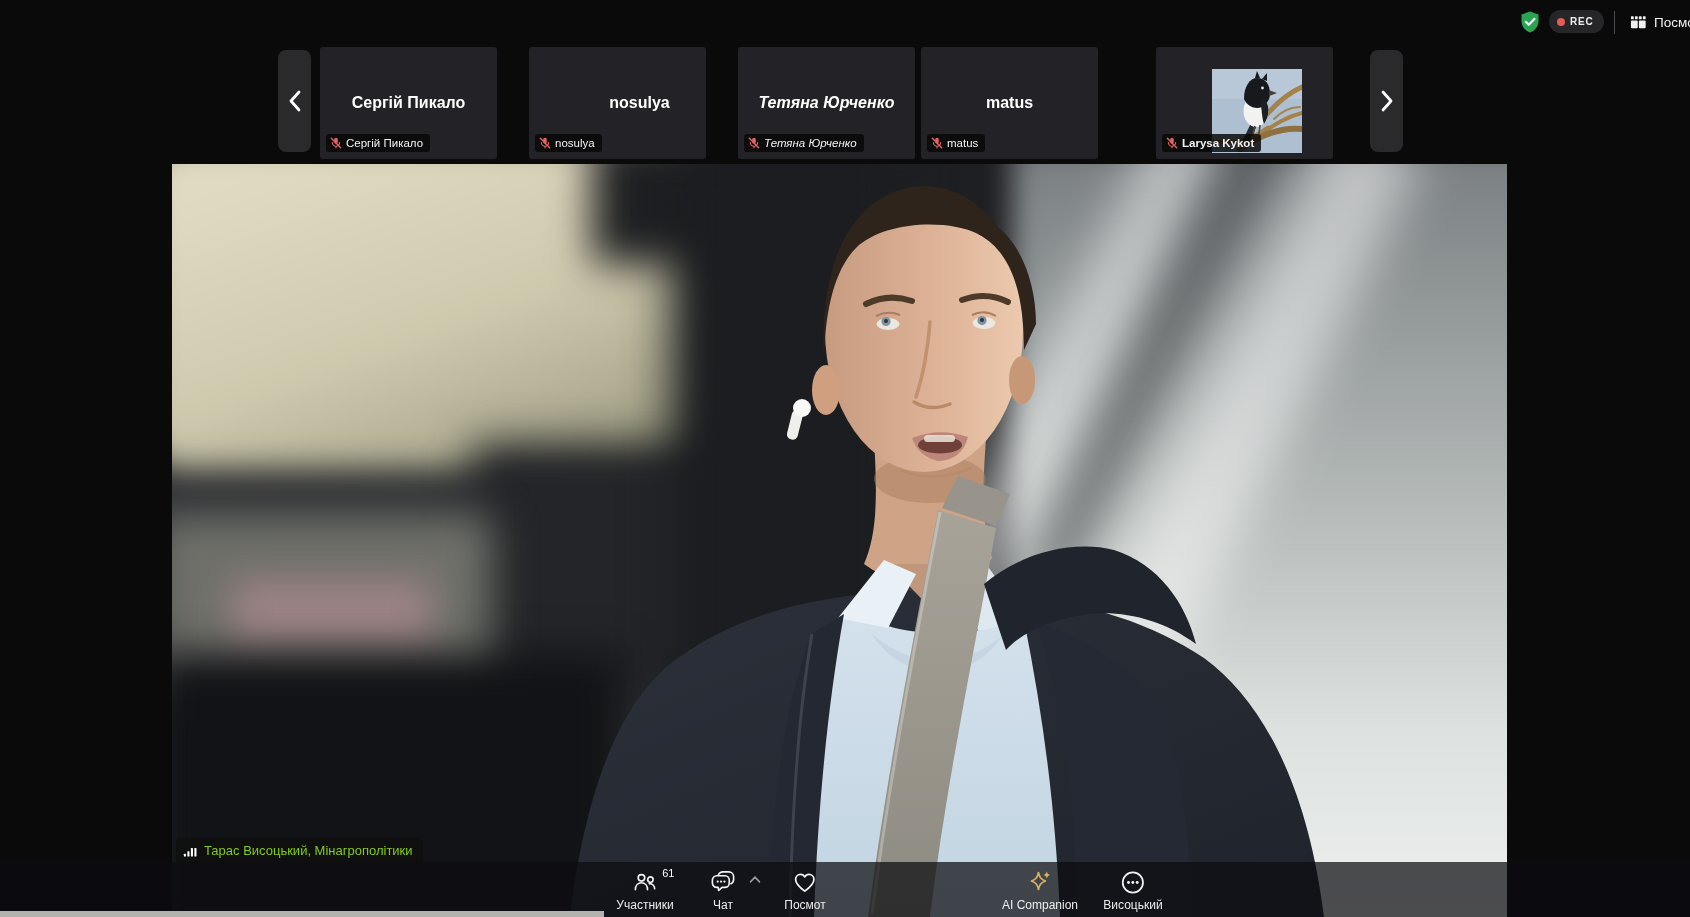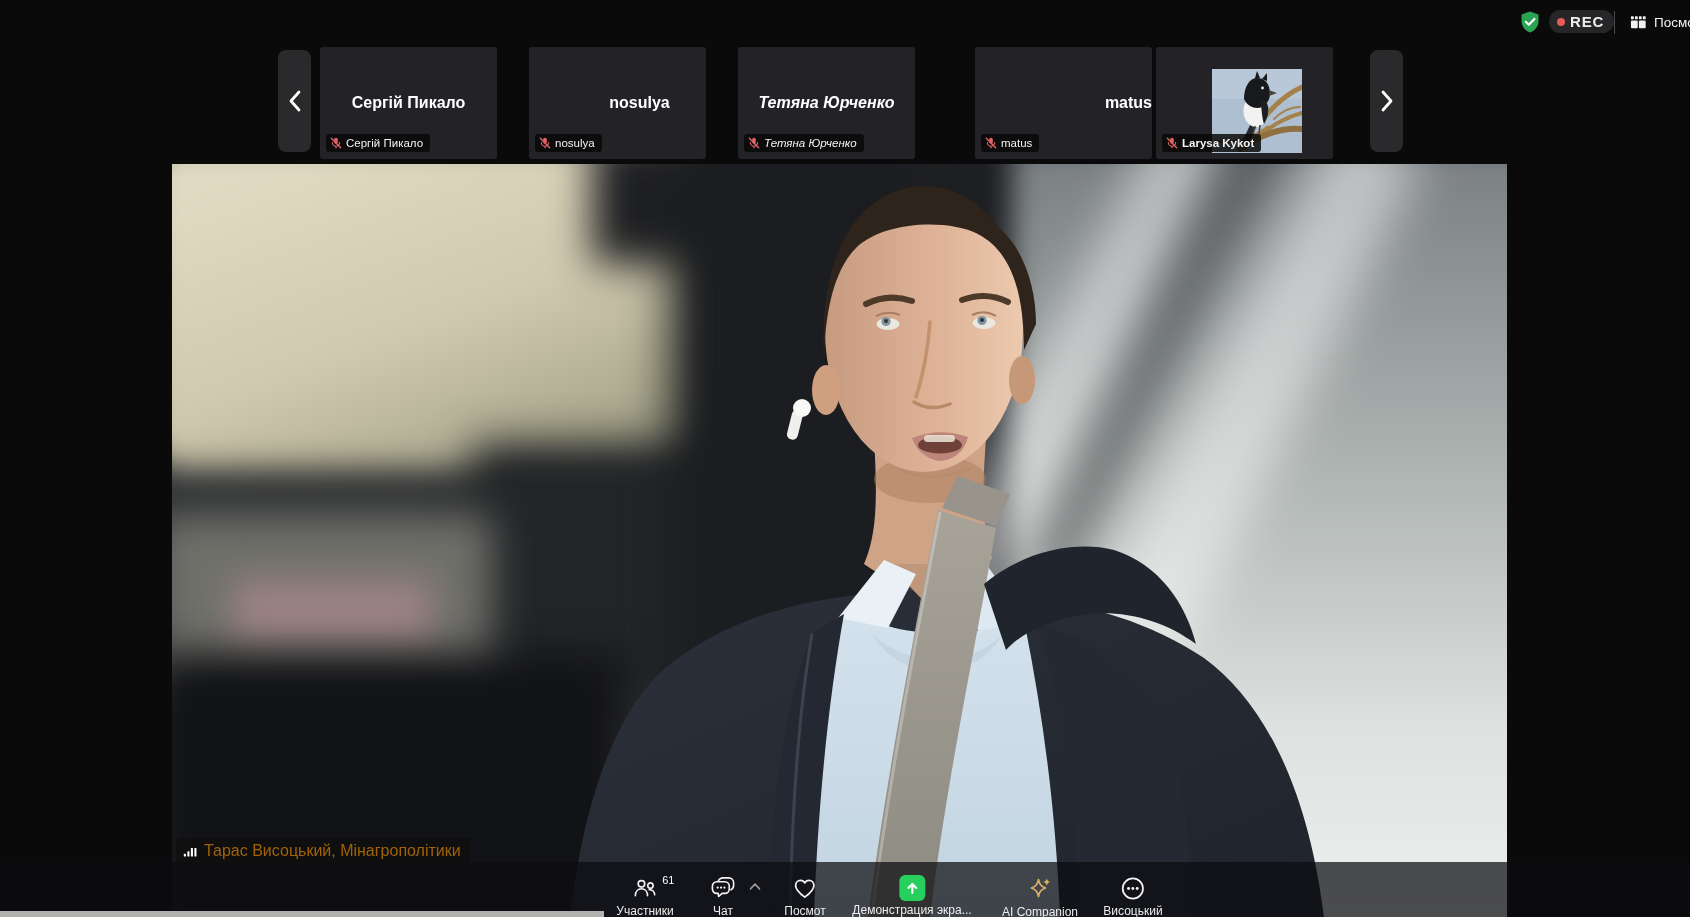--- a/index.html
+++ b/index.html
@@ -14,32 +14,32 @@
     color:#fff; position:relative;
   }
   .abs{position:absolute;}
 
   
   .topbar{left:0;top:0;width:1690px;height:45px;background:#0a0a0b;overflow:hidden;z-index:40;}
   .shield{left:1518px;top:9px;width:24px;height:26px;}
   .rec-pill{left:1549px;top:10px;height:23px;padding:0 10px 0 8px;border-radius:12px;
     background:#262628;display:flex;align-items:center;gap:5px;}
   .rec-dot{width:8px;height:8px;border-radius:50%;background:var(--rec-red);}
-  .rec-text{font-size:15px;font-weight:700;letter-spacing:.8px;color:#ededed;}
+  .rec-text{font-size:10px;font-weight:700;letter-spacing:.8px;color:#ededed;}
   .top-divider{left:1614px;top:11px;width:1px;height:23px;background:#4a4a4c;}
   .view-btn{left:1630px;top:11px;height:23px;display:flex;align-items:center;gap:7px;white-space:nowrap;}
   .view-label{font-size:13.5px;color:#f2f2f2;}
 
   
   .strip-arrow{top:50px;width:33px;height:102px;border-radius:8px;background:#2a2a2c;
     display:flex;align-items:center;justify-content:center;cursor:pointer;z-index:30;}
   .arrow-left{left:278px;} .arrow-right{left:1370px;}
   .tile{top:47px;width:177px;height:112px;background:#232327;border-radius:3px;
     display:flex;align-items:center;justify-content:center;overflow:hidden;z-index:20;}
-  .t0{left:320px;} .t1{left:529px;padding-left:44px;} .t2{left:738px;font-style:italic;} .t3{left:975px;justify-content:flex-end;} .t4{left:1156px;font-weight:bold;}
+  .t0{left:320px;} .t1{left:529px;padding-left:44px;} .t2{left:738px;font-style:italic;} .t3{left:921px;} .t4{left:1156px;font-weight:bold;}
   .tile-name{font-size:16px;font-weight:700;color:#fff;}
   .name-pill{position:absolute;left:6px;bottom:7px;height:18px;display:flex;align-items:center;gap:4px;
     background:rgba(8,8,8,.84);border-radius:3px;padding:0 7px 0 4px;max-width:194px;}
   .pill-text{font-size:11.5px;color:#f2f2f2;white-space:nowrap;}
   .avatar{position:absolute;left:56px;top:22px;width:90px;height:84px;overflow:hidden;}
 
   
   .stage{left:172px;top:164px;width:1335px;height:753px;background:#2c2e31;overflow:hidden;z-index:5;}
   .stage .blob{position:absolute;}
   .bg-left-window{left:-30px;top:-25px;width:560px;height:330px;border-radius:40px;
@@ -55,26 +55,26 @@
   .bg-streak-a{left:865px;top:-70px;width:70px;height:560px;background:rgba(255,255,255,.45);
     transform:rotate(26deg);filter:blur(22px);}
   .bg-streak-b{left:965px;top:-80px;width:45px;height:520px;background:rgba(42,44,48,.45);
     transform:rotate(26deg);filter:blur(20px);}
   .bg-streak-c{left:1030px;top:-60px;width:95px;height:600px;background:rgba(255,255,255,.5);
     transform:rotate(26deg);filter:blur(24px);}
   .person-svg{position:absolute;left:0;top:0;width:1335px;height:753px;}
 
   .speaker-pill{left:176px;top:838px;height:25px;display:flex;align-items:center;gap:7px;
     background:rgba(15,15,15,.85);border-radius:4px;padding:0 10px 0 7px;z-index:25;}
-  .speaker-text{font-size:16px;color:#a16207;white-space:nowrap;}
+  .speaker-text{font-size:13px;color:#84cc16;white-space:nowrap;}
 
   
   .toolbar{left:0;top:862px;width:1690px;height:55px;background:rgba(12,13,16,.72);z-index:28;}
   .tb-item{position:absolute;top:0;height:55px;transform:translateX(-50%);
-    display:flex;flex-direction:column;align-items:center;padding-top:13px;gap:2px;cursor:pointer;}
+    display:flex;flex-direction:column;align-items:center;padding-top:6px;gap:2px;cursor:pointer;}
   .tb-label{font-size:12px;color:#ececec;white-space:nowrap;}
   .tb-icon{height:28px;display:flex;align-items:center;justify-content:center;position:relative;}
   .tb-badge{position:absolute;top:-1px;right:-16px;font-size:11px;color:#fff;}
   .chat-chevron{position:absolute;top:8px;right:-24px;}
   .share-box{width:26px;height:26px;border-radius:6px;background:var(--share-green);
     display:flex;align-items:center;justify-content:center;}
   .bottom-strip{left:0;top:911px;width:604px;height:6px;background:#b3b1ae;z-index:45;}
 </style>
 </head>
 <body>
@@ -331,30 +331,20 @@
 
   <div class="tb-item" style="left:805px">
     <span class="tb-icon">
       <svg width="27" height="27" viewBox="0 0 28 28">
         <path d="M14,23 C8,18.5 4.5,15 4.5,10.8 C4.5,7.8 6.8,5.5 9.6,5.5 C11.5,5.5 13.2,6.6 14,8.2 C14.8,6.6 16.5,5.5 18.4,5.5 C21.2,5.5 23.5,7.8 23.5,10.8 C23.5,15 20,18.5 14,23 Z" fill="none" stroke="#f2f2f2" stroke-width="1.8" stroke-linejoin="round"></path>
       </svg>
     </span>
     <span class="tb-label">Посмот</span>
   </div>
 
-  <div class="tb-item" style="left:912px">
-    <span class="tb-icon">
-      <span class="share-box">
-        <svg width="18" height="18" viewBox="0 0 24 24">
-          <path d="M12,18.5 V7 M6.8,12 L12,6.5 L17.2,12" stroke="#fff" stroke-width="2.8" fill="none" stroke-linecap="round" stroke-linejoin="round"></path>
-        </svg>
-      </span>
-    </span>
-    <span class="tb-label">Демонстрация экра...</span>
-  </div>
 
   <div class="tb-item" style="left:1040px">
     <span class="tb-icon">
       <svg width="28" height="28" viewBox="0 0 28 28">
         <path d="M12.5,4.5 C13.5,9.5 15,11.5 19.5,13 C15,14.5 13.5,16.5 12.5,21.5 C11.5,16.5 10,14.5 5.5,13 C10,11.5 11.5,9.5 12.5,4.5 Z" fill="none" stroke="var(--ai-gold)" stroke-width="1.7" stroke-linejoin="round"></path>
         <path d="M20.8,3.2 C21.3,5.6 22.1,6.4 24.4,7 C22.1,7.6 21.3,8.4 20.8,10.8 C20.3,8.4 19.5,7.6 17.2,7 C19.5,6.4 20.3,5.6 20.8,3.2 Z" fill="var(--ai-gold)"></path>
       </svg>
     </span>
     <span class="tb-label">AI Companion</span>
   </div>

